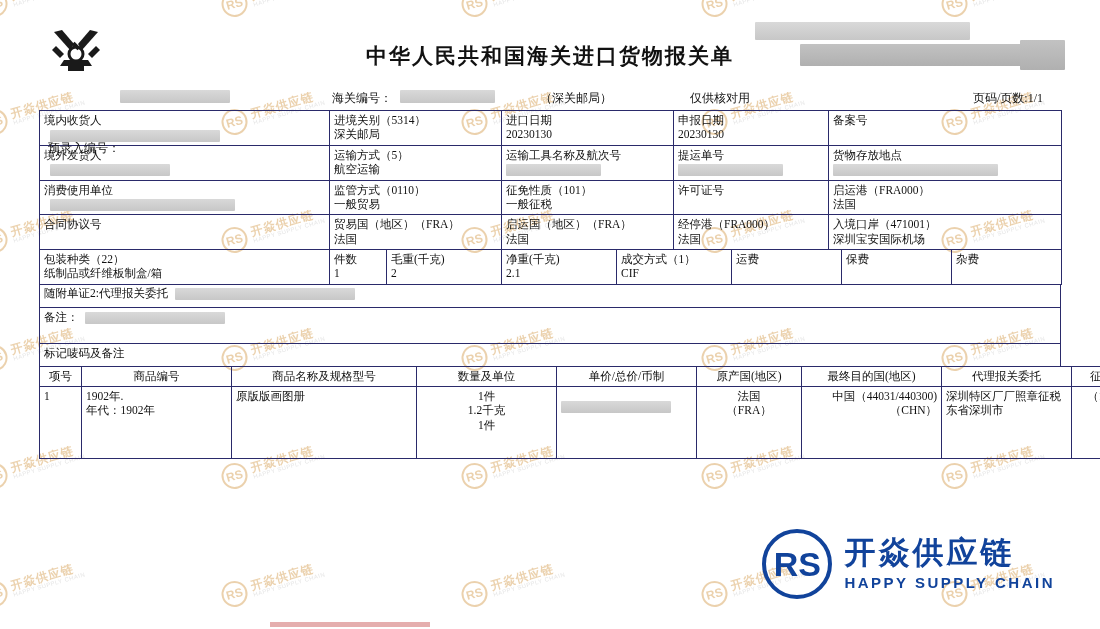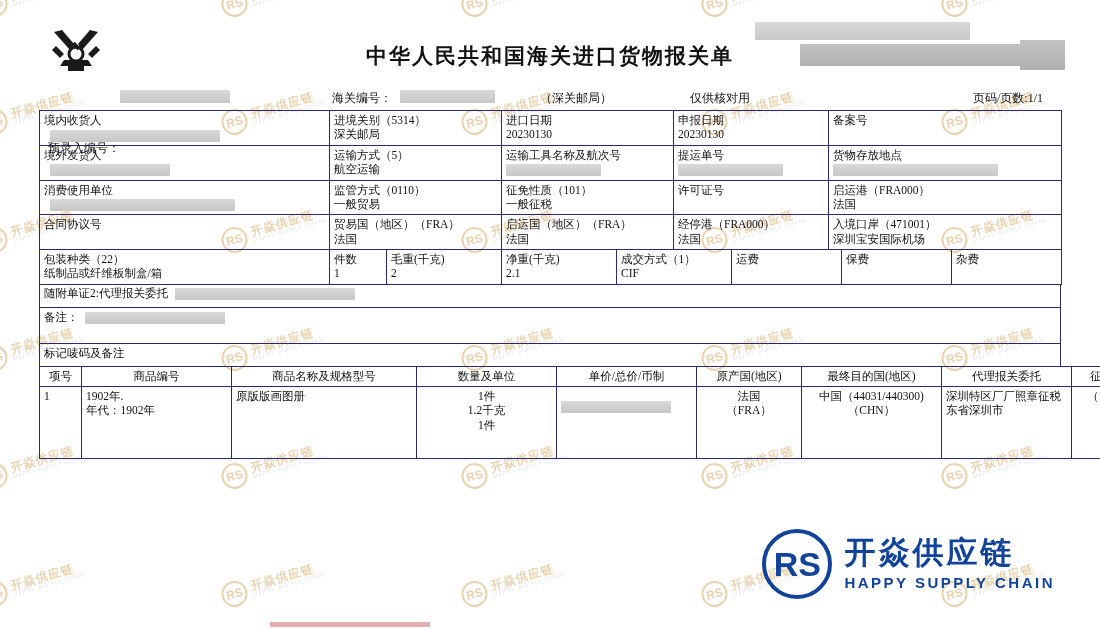--- a/index.html
+++ b/index.html
@@ -536,21 +536,21 @@
         <span class="l2">1件</span>
       </td>
       <td style="border-bottom:none;">
         <span class="l1"></span>
         <span class="redact" style="width:110px;height:12px;margin-top:12px;"></span>
       </td>
       <td class="center" style="border-bottom:none;">
         <span class="l1">法国</span>
         <span class="l2">（FRA）</span>
       </td>
-      <td class="center" style="border-bottom:none;">
+      <td class="center" style="border-bottom:none;text-align:right;">
         <span class="l1">中国（44031/440300)</span>
         <span class="l2">（CHN）</span>
       </td>
       <td style="border-bottom:none;">
         <span class="l1">深圳特区厂厂照章征税</span>
         <span class="l2">东省深圳市</span>
       </td>
       <td class="center" style="border-bottom:none;">
         <span class="l2">（1）</span>
       </td>

